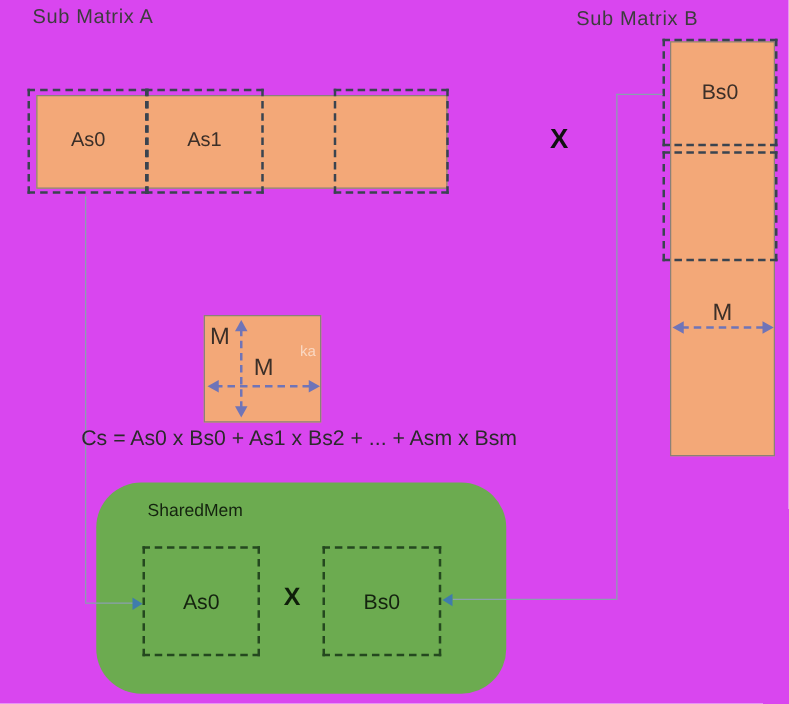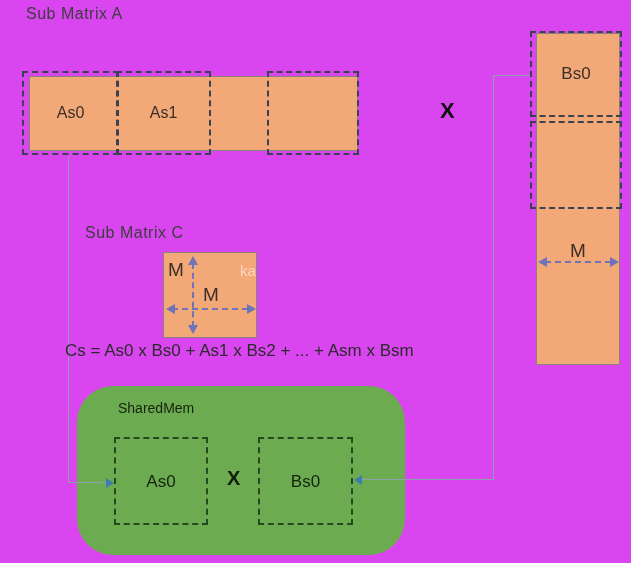--- a/index.html
+++ b/index.html
@@ -72,50 +72,51 @@
   .dah{width:0;height:0;}
   .dah-left {border-top:5px solid transparent;border-bottom:5px solid transparent;border-right:9px solid var(--dim-arrow);}
   .dah-right{border-top:5px solid transparent;border-bottom:5px solid transparent;border-left:9px solid var(--dim-arrow);}
   .dah-up   {border-left:5px solid transparent;border-right:5px solid transparent;border-bottom:9px solid var(--dim-arrow);}
   .dah-down {border-left:5px solid transparent;border-right:5px solid transparent;border-top:9px solid var(--dim-arrow);}
   .m-label{
     font-size:19px;
     color:var(--cell-text);
   }
   .watermark{
-    font-size:15px;
+    font-size:12px;
     color:rgba(255,255,255,0.55);
+    margin-top:12px;
   }
 </style>
 </head>
 <body>
 
 <div id="canvas">
 
   <div class="abs title" style="left:26px;top:5px;">Sub Matrix A</div>
   <div class="abs orange" style="left:29px;top:76px;width:329px;height:75px;"></div>
   <div class="abs dash-navy" style="left:22px;top:71px;width:97px;height:84px;"></div>
   <div class="abs dash-navy" style="left:116px;top:71px;width:95px;height:84px;"></div>
   <div class="abs dash-navy" style="left:267px;top:71px;width:92px;height:84px;"></div>
   <div class="abs cell-label" style="left:22px;top:104px;width:97px;">As0</div>
   <div class="abs cell-label" style="left:116px;top:104px;width:95px;">As1</div>
 
   <div class="abs mult" style="left:440px;top:98px;">X</div>
 
+  <div class="abs title" style="left:461px;top:7px;">Sub Matrix B</div>
   <div class="abs orange" style="left:536px;top:33px;width:84px;height:332px;"></div>
   <div class="abs dash-navy" style="left:530px;top:31px;width:92px;height:86px;"></div>
   <div class="abs dash-navy" style="left:530px;top:121px;width:92px;height:88px;"></div>
   <div class="abs cell-label" style="left:530px;top:64px;width:92px;font-size:17px;">Bs0</div>
 
   <div class="abs dim-h" style="left:545px;top:261px;width:66px;"></div>
   <div class="abs dah dah-left" style="left:538px;top:257px;"></div>
   <div class="abs dah dah-right" style="left:610px;top:257px;"></div>
   <div class="abs m-label" style="left:536px;top:240px;width:84px;text-align:center;">M</div>
 
-  <div class="abs title" style="left:85px;top:224px;">Sub Matrix C</div>
   <div class="abs orange" style="left:163px;top:252px;width:94px;height:86px;"></div>
 
   <div class="abs dim-v" style="left:192px;top:263px;height:64px;"></div>
   <div class="abs dah dah-up" style="left:188px;top:256px;"></div>
   <div class="abs dah dah-down" style="left:188px;top:325px;"></div>
 
   <div class="abs dim-h" style="left:172px;top:308px;width:76px;"></div>
   <div class="abs dah dah-left" style="left:166px;top:304px;"></div>
   <div class="abs dah dah-right" style="left:247px;top:304px;"></div>
   <div class="abs m-label" style="left:168px;top:259px;">M</div>

